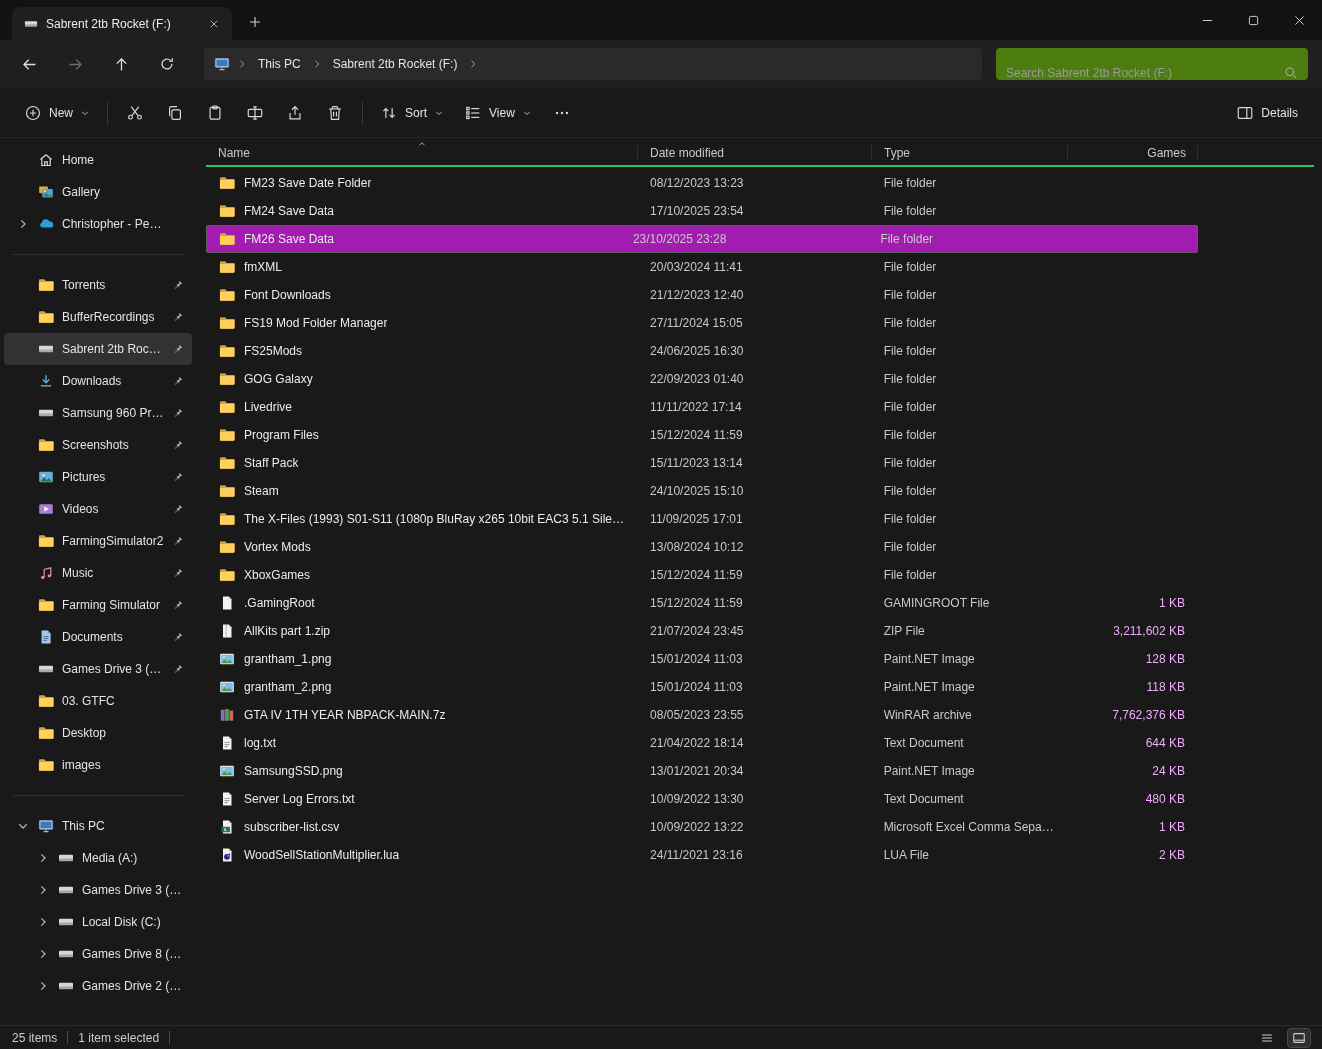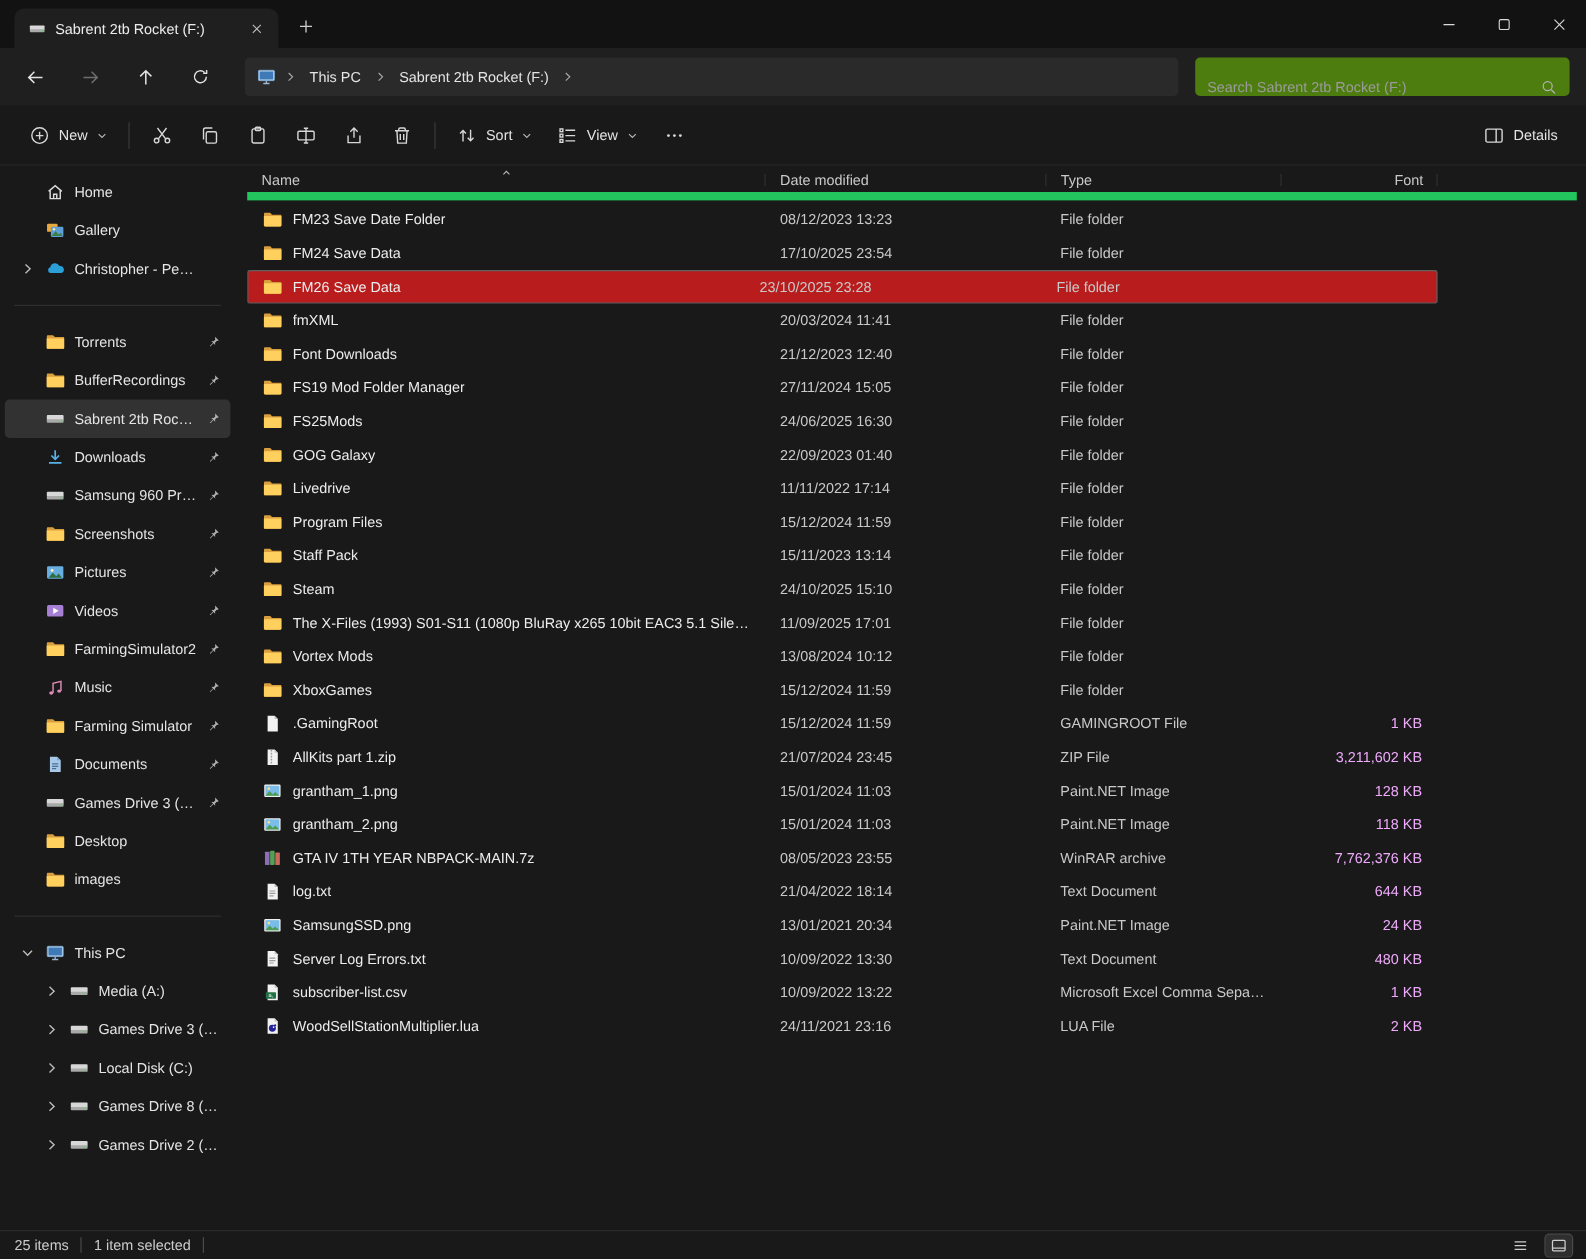--- a/index.html
+++ b/index.html
@@ -69,32 +69,32 @@
   }
   .side-item.selected { background:#323232; }
   .side-item.child { padding-left:32px; }
   .chev-slot { width:14px; height:14px; flex:none; color:#bdbdbd; display:inline-flex; }
   .side-icon { width:16px; height:16px; flex:none; display:inline-flex; }
   .side-label { flex:1; white-space:nowrap; overflow:hidden; text-overflow:ellipsis; }
   .pin-slot { width:12px; height:12px; flex:none; display:inline-flex; opacity:.95; }
   .side-divider { height:1px; background:#2f2f2f; margin:14px 12px; }
 
   .filearea { flex:1; min-width:0; padding:2px 8px 0 10px; display:flex; flex-direction:column; }
-  .col-headers { display:flex; height:27px; flex:none; align-items:center; color:#c9c9c9; border-bottom:7px solid #22c55e; }
+  .col-headers { display:flex; height:27px; flex:none; align-items:center; color:#c9c9c9; border-bottom:2px solid #22c55e; }
   .col { padding:0 12px; position:relative; white-space:nowrap; height:100%; display:flex; align-items:center; }
   .col::after { content:""; position:absolute; right:0; top:5px; bottom:5px; width:1px; background:#303030; }
   .col-name { width:432px; }
   .col-date { width:234px; }
   .col-type { width:196px; }
   .col-size { width:130px; justify-content:flex-end; }
   .sort-caret { position:absolute; left:50%; top:-1px; transform:translateX(-50%); width:10px; height:10px; color:#bdbdbd; }
 
   .rows { flex:1; overflow:hidden; padding-top:2px; }
   .row { display:flex; width:992px; height:28px; align-items:center; border:1px solid transparent; border-radius:2px; }
-  .row.selected { background:#b91c1c; border-color:#5f5f5f;gap:47px; }
+  .row.selected { background:#a21caf; border-color:#5f5f5f;gap:47px; }
   .cell { padding:0 12px; white-space:nowrap; overflow:hidden; text-overflow:ellipsis; }
   .cell-name { width:432px; display:flex; align-items:center; gap:9px; color:#ececec; }
   .cell-name .fname { overflow:hidden; text-overflow:ellipsis; white-space:nowrap; }
   .cell-date { width:234px; color:#c9c9c9; }
   .cell-type { width:196px; color:#c9c9c9; }
   .cell-size { width:130px; color:#f0abfc; text-align:right; }
   .ficon { width:16px; height:16px; flex:none; display:inline-flex; }
 
   
   .statusbar { height:24px; flex:none; background:#191919; border-top:1px solid #2a2a2a; display:flex; align-items:center; padding:0 12px; gap:10px; color:#cdcdcd; }
@@ -591,20 +591,31 @@
                 <rect x="1" y="8.4" width="14" height="2.8" rx="0.8" fill="#a9a9a9"></rect>
                 <circle cx="12.8" cy="9.8" r="0.8" fill="#6fcf6f"></circle>
               </svg>
             </span>
             <span class="side-label">Games Drive 3 (B:)</span>
             <span class="pin-slot">
               <svg viewBox="0 0 16 16">
                 <path fill="#b8b8b8" d="M9.6 2.2 13.8 6.4l-2.5.6-1.7 1.7.2 2.6-1.9-1.9-3.5 3.6-.6-.6 3.6-3.5-1.9-1.9 2.6.2 1.7-1.7z"></path>
               </svg>
             </span>
+          </div>
+          <div class="side-item">
+            <span class="chev-slot"></span>
+            <span class="side-icon">
+              <svg viewBox="0 0 16 16">
+                <path fill="#d99f3e" d="M1 3.2c0-.5.4-.9.9-.9h4.3l1.5 1.6H15c.3 0 .5.2.5.5v8.4c0 .5-.4.9-.9.9H1.9c-.5 0-.9-.4-.9-.9z"></path>
+                <path fill="#ffd05e" d="M.9 5h14.6v7.8c0 .5-.4.9-.9.9H1.8c-.5 0-.9-.4-.9-.9z"></path>
+              </svg>
+            </span>
+            <span class="side-label">03. GTFC</span>
+            <span class="pin-slot"></span>
           </div>
           <div class="side-item">
             <span class="chev-slot"></span>
             <span class="side-icon">
               <svg viewBox="0 0 16 16">
                 <path fill="#d99f3e" d="M1 3.2c0-.5.4-.9.9-.9h4.3l1.5 1.6H15c.3 0 .5.2.5.5v8.4c0 .5-.4.9-.9.9H1.9c-.5 0-.9-.4-.9-.9z"></path>
                 <path fill="#ffd05e" d="M.9 5h14.6v7.8c0 .5-.4.9-.9.9H1.8c-.5 0-.9-.4-.9-.9z"></path>
               </svg>
             </span>
             <span class="side-label">Desktop</span>
@@ -731,21 +742,21 @@
           </span>
           <span>Name</span>
         </div>
         <div class="col col-date">
           <span>Date modified</span>
         </div>
         <div class="col col-type">
           <span>Type</span>
         </div>
         <div class="col col-size">
-          <span>Font</span>
+          <span>Games</span>
         </div>
       </div>
 
       <div class="rows">
 
       <div class="row">
             <div class="cell cell-name">
               <span class="ficon">
                 <svg viewBox="0 0 16 16">
                   <path fill="#d99f3e" d="M1 3.2c0-.5.4-.9.9-.9h4.3l1.5 1.6H15c.3 0 .5.2.5.5v8.4c0 .5-.4.9-.9.9H1.9c-.5 0-.9-.4-.9-.9z"></path>

